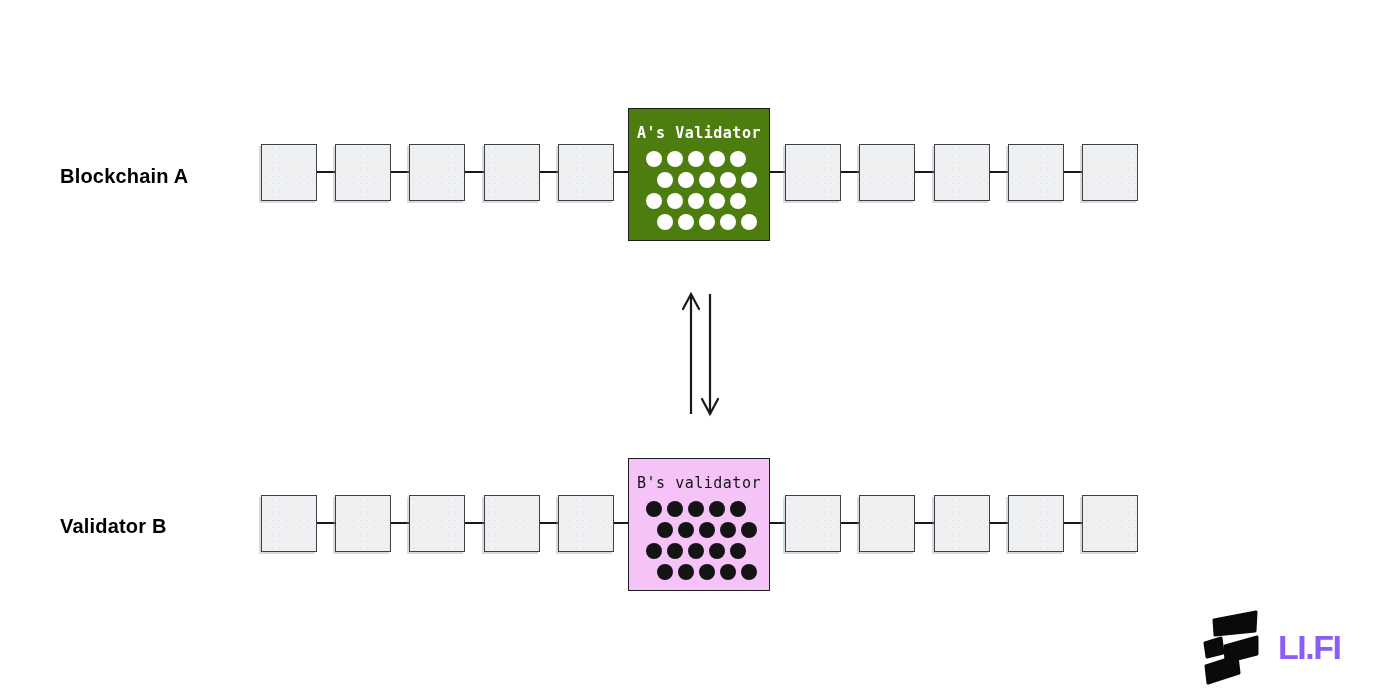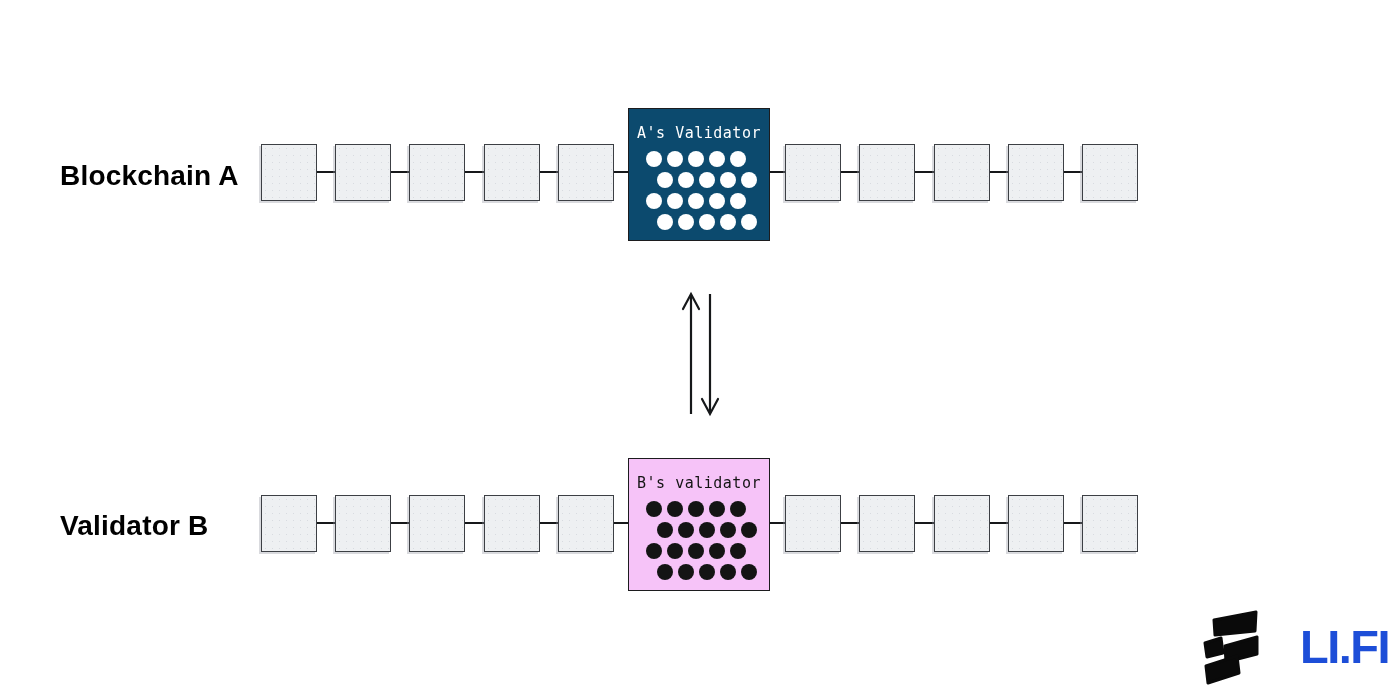--- a/index.html
+++ b/index.html
@@ -3,21 +3,21 @@
 <meta charset="utf-8">
 <style>
   html,body{margin:0;padding:0;background:#fff;}
   .canvas{
     position:relative;width:1400px;height:700px;background:#fff;
     overflow:hidden;font-family:"Liberation Sans",sans-serif;
   }
   .chain{position:absolute;inset:0;}
   .chain-label{
     position:absolute;left:60px;width:220px;line-height:32px;
-    font-size:28px;font-weight:700;color:#000;letter-spacing:0.2px;
+    font-size:20px;font-weight:700;color:#000;letter-spacing:0.2px;
   }
   .connector-line{
     position:absolute;left:282px;width:836px;height:2px;background:#16181a;z-index:0;
   }
   .block{
     position:absolute;width:56px;height:57px;box-sizing:border-box;
     background:#eef0f2;border:1.5px solid #3c3f44;z-index:1;
     background-image:radial-gradient(rgba(160,165,175,.28) .7px,transparent .9px);
     background-size:7px 7px;
     box-shadow:-2px 2px 0 rgba(145,150,160,.35);
@@ -33,21 +33,21 @@
   .dot-grid{margin-top:8px;display:flex;flex-direction:column;gap:5px;}
   .dot-row{display:flex;gap:5px;padding-left:17px;}
   .dot-row.offset{padding-left:28px;}
   .dot{width:16px;height:16px;border-radius:50%;display:block;}
   .arrows{position:absolute;left:650px;top:284px;z-index:3;}
   .logo{
     position:absolute;left:1197px;top:607px;height:80px;
     display:flex;align-items:center;gap:15px;z-index:3;
   }
   .wordmark{
-    font-size:47px;font-weight:800;letter-spacing:-1.5px;color:#1d4ed8;line-height:80px;margin-left:22px;
+    font-size:34px;font-weight:800;letter-spacing:-1.5px;color:#8b5cf6;line-height:80px;
   }
 </style>
 </head>
 <body>
 
 <div class="canvas">
 
   <section class="chain">
     <div class="chain-label" style="top: 160px;">Blockchain A</div>
     <div class="connector-line" style="top: 171px; background: rgb(22, 24, 26);"></div>
@@ -56,21 +56,21 @@
         <div class="block" style="left: 335px; top: 144px;"></div>
         <div class="block" style="left: 409px; top: 144px;"></div>
         <div class="block" style="left: 484px; top: 144px;"></div>
         <div class="block" style="left: 558px; top: 144px;"></div>
         <div class="block" style="left: 785px; top: 144px;"></div>
         <div class="block" style="left: 859px; top: 144px;"></div>
         <div class="block" style="left: 934px; top: 144px;"></div>
         <div class="block" style="left: 1008px; top: 144px;"></div>
         <div class="block" style="left: 1082px; top: 144px;"></div>
       </div>
-    <div class="validator" style="top: 108px; background: #0c4a6e;">
+    <div class="validator" style="top: 108px; background: #4d7c0f; font-weight: bold;">
       <div class="validator-label" style="color: rgb(255, 255, 255);">A's Validator</div>
       <div class="dot-grid">
           <div class="dot-row">
             <span class="dot" style="background: rgb(255, 255, 255);"></span>
             <span class="dot" style="background: rgb(255, 255, 255);"></span>
             <span class="dot" style="background: rgb(255, 255, 255);"></span>
             <span class="dot" style="background: rgb(255, 255, 255);"></span>
             <span class="dot" style="background: rgb(255, 255, 255);"></span>
           </div>
           <div class="dot-row offset">

